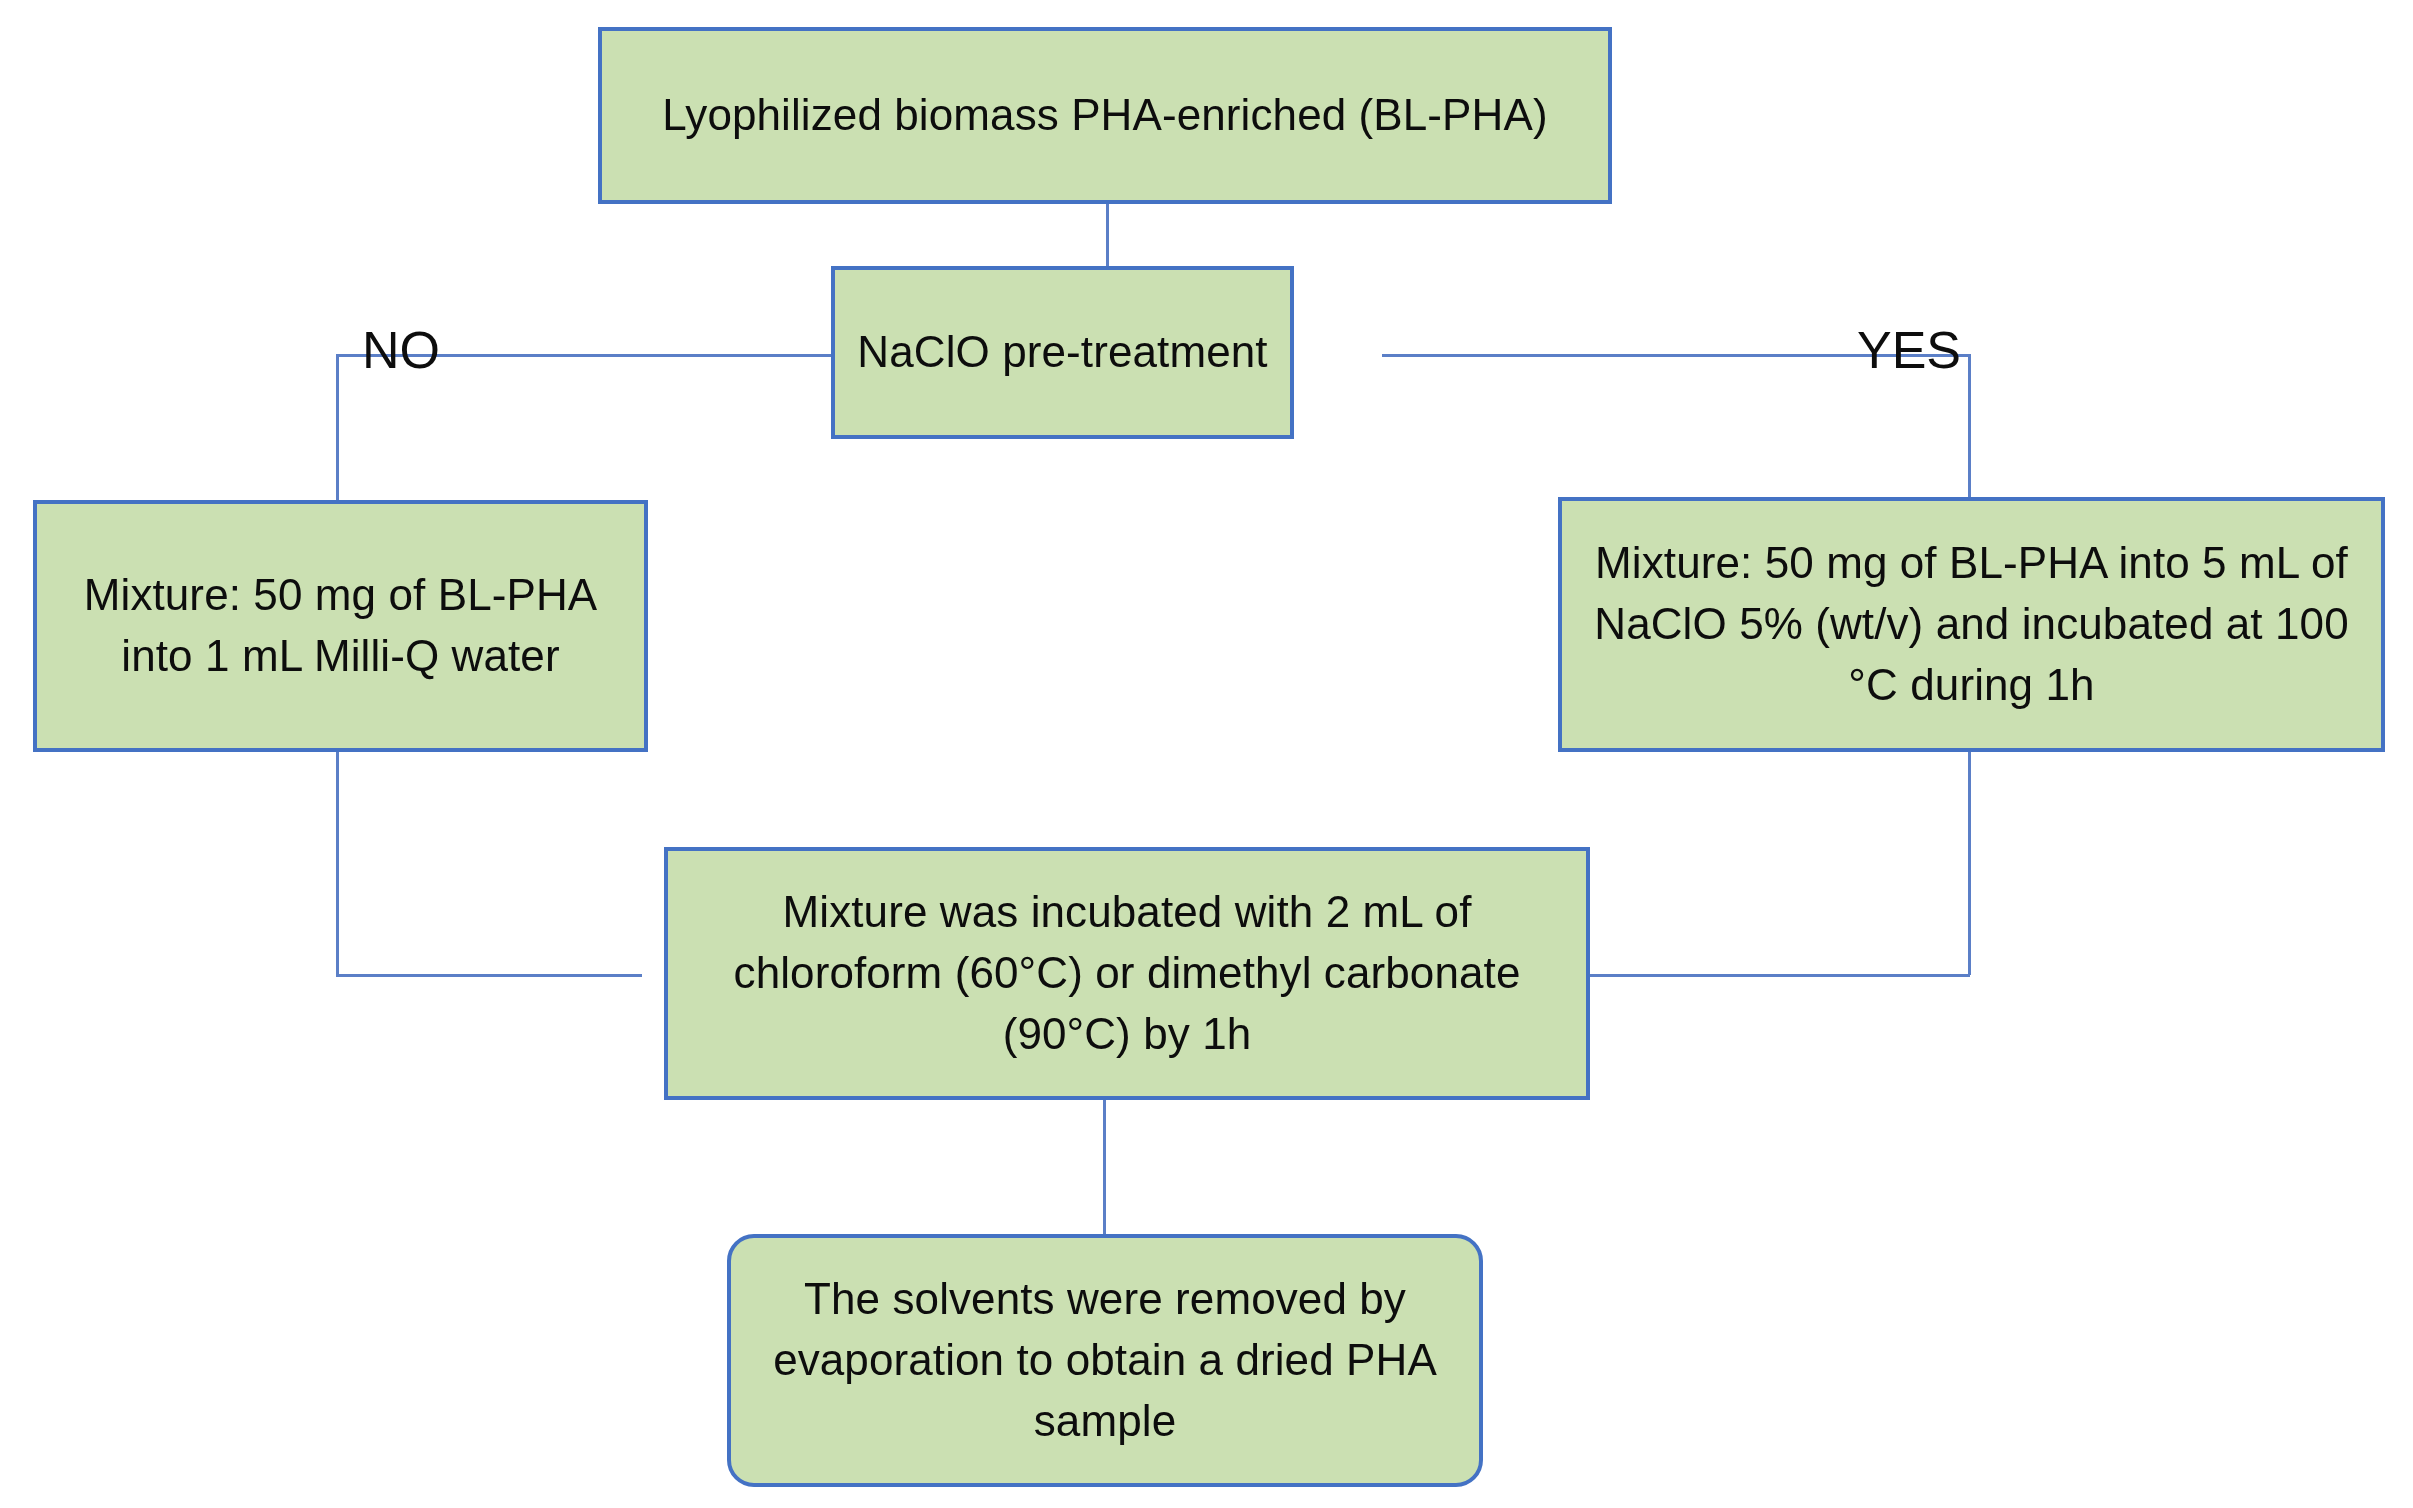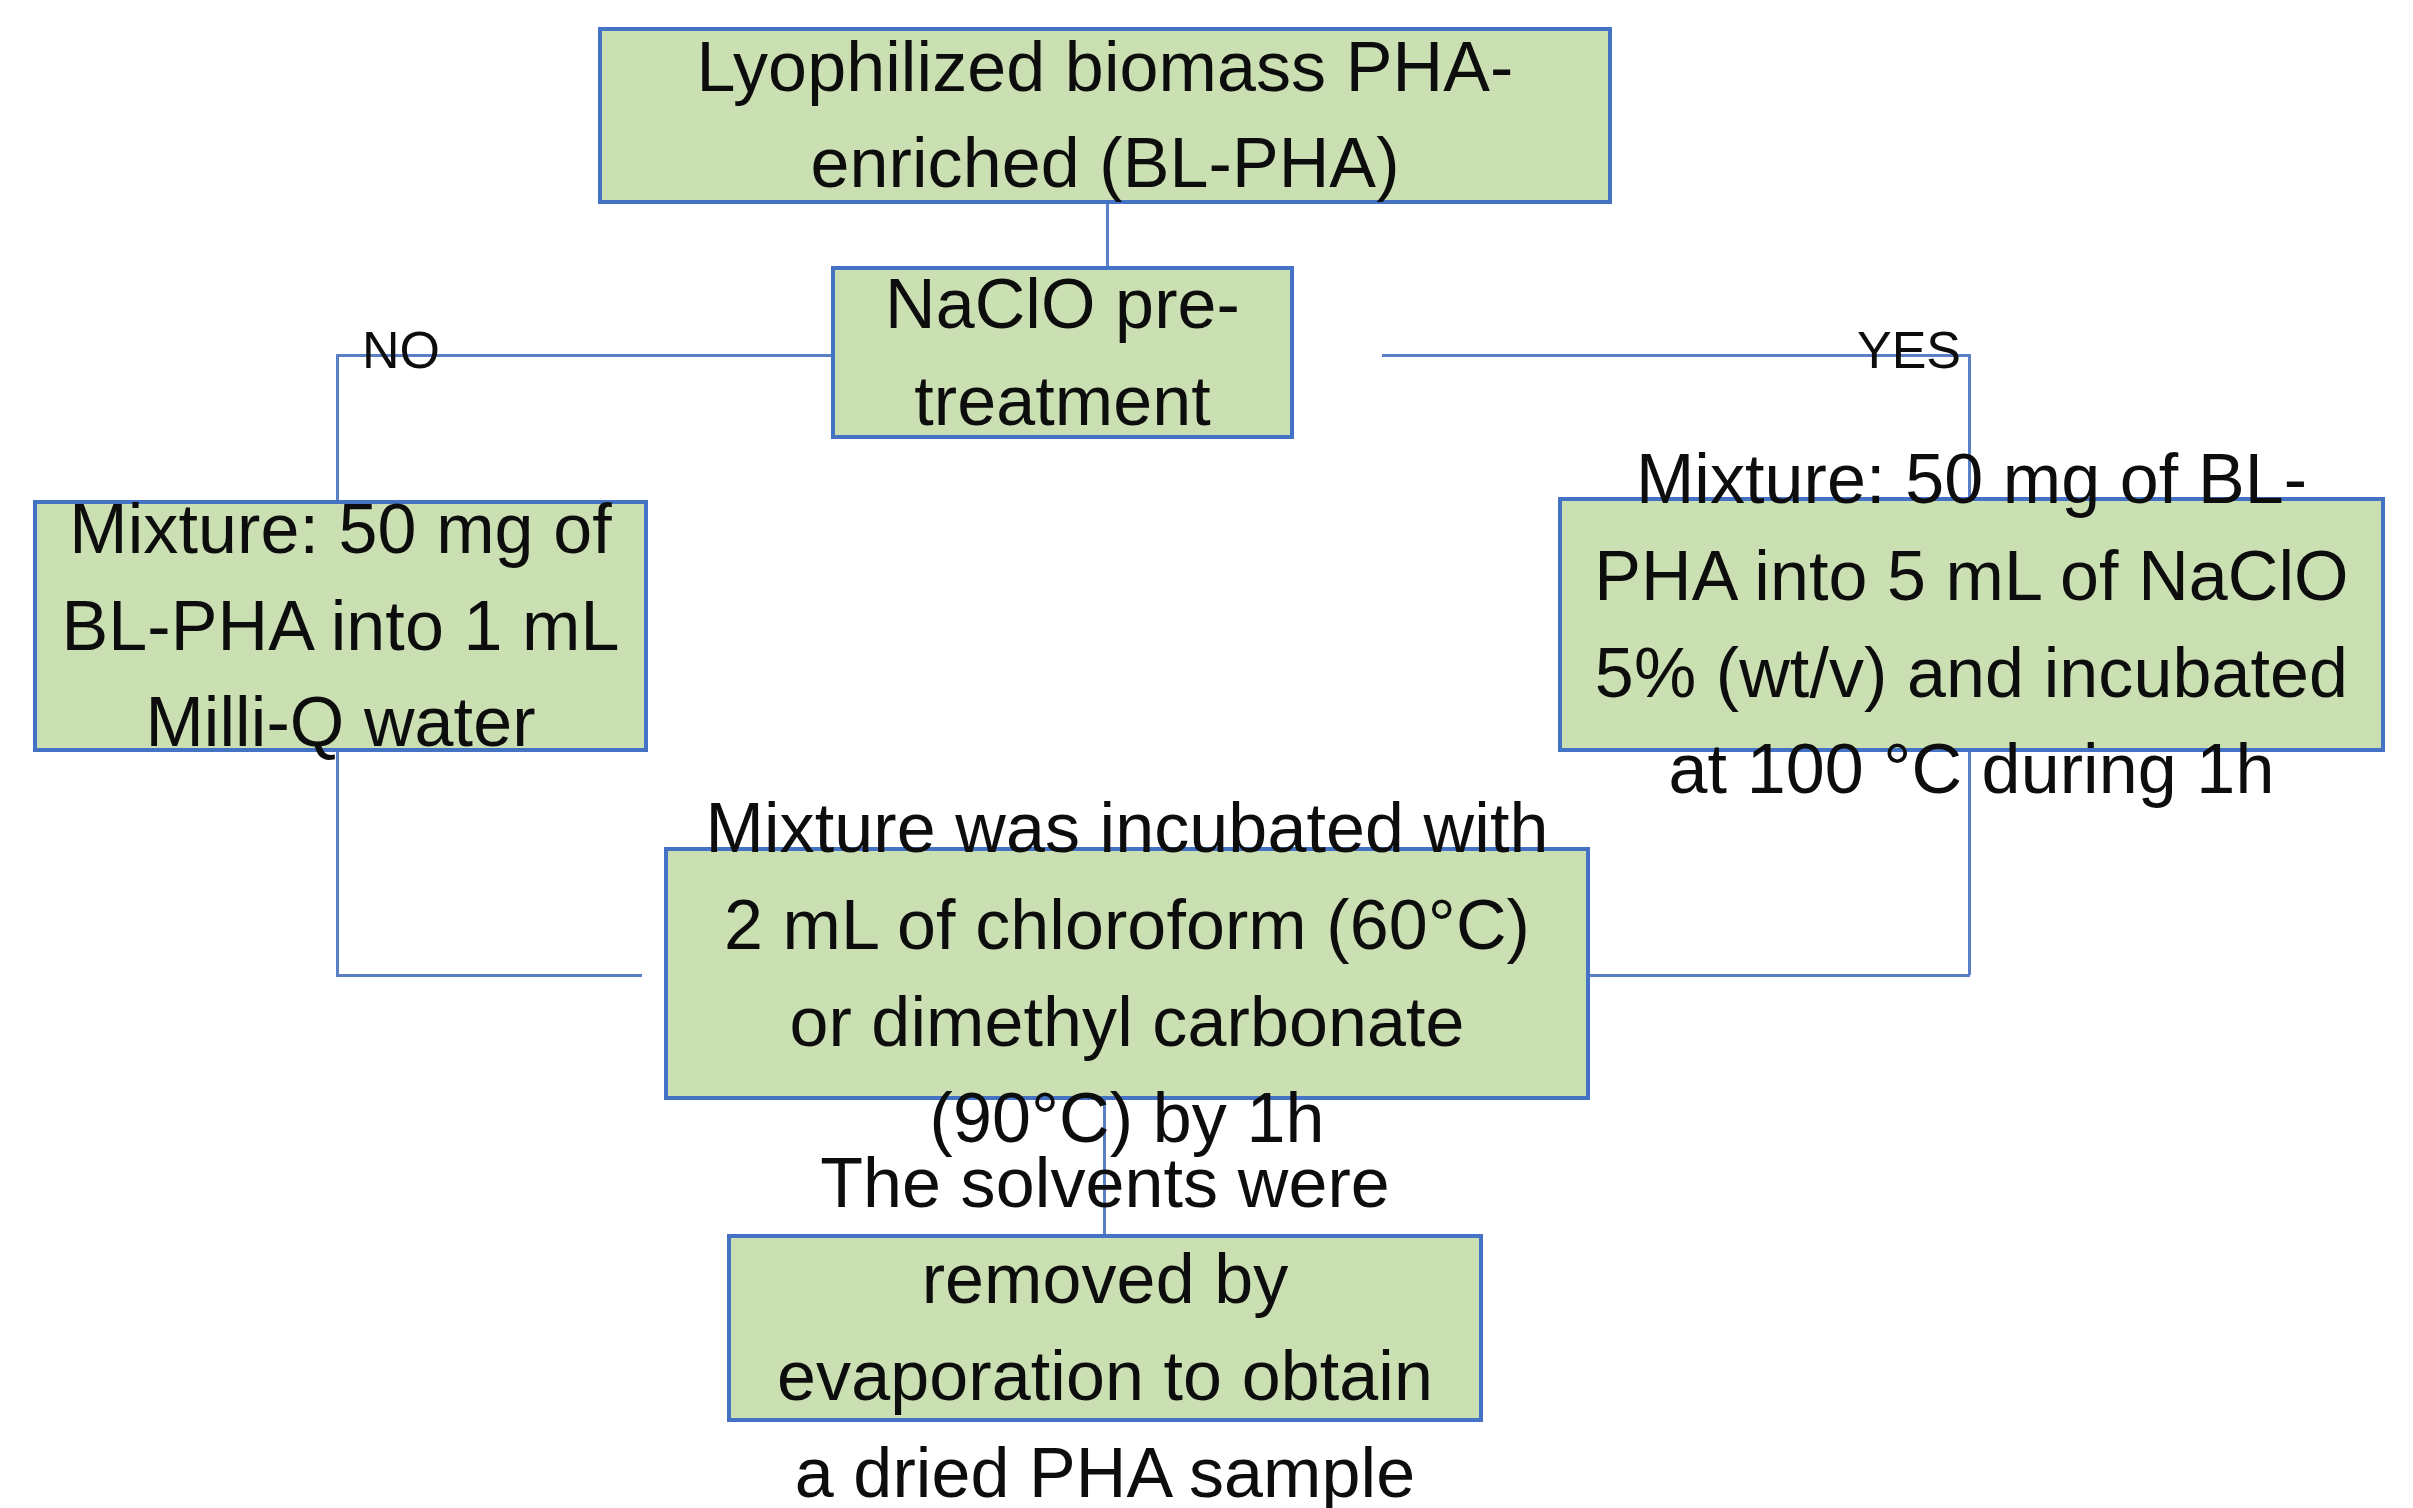--- a/index.html
+++ b/index.html
@@ -23,37 +23,37 @@
   .node {
     position: absolute;
     box-sizing: border-box;
     background: #cbe0b2;
     border: 4.2px solid #4472c4;
     display: flex;
     align-items: center;
     justify-content: center;
     text-align: center;
     color: #0d0d0d;
-    font-size: 70px;
+    font-size: 44px;
     line-height: 1.38;
     letter-spacing: 0.1px;
     padding: 3.3px 21.6px;
     z-index: 3;
   }
   .node span {
     display: block;
     width: 100%;
   }
 
   #node-start   { left: 598px;  top: 26.6px;   width: 1014px; height: 177px; }
   #node-decision{ left: 831px; top: 266px;  width: 463px;  height: 173px; }
   #node-no      { left: 33px;   top: 500px;  width: 615px;  height: 252px; }
   #node-yes     { left: 1558px; top: 497px;  width: 827px;  height: 255px; }
   #node-solvent { left: 664px;  top: 847px; width: 926px; height: 253px; }
-  #node-dry     { left: 727px;  top: 1234px; width: 756px;  height: 188px; }
+  #node-dry     { left: 727px;  top: 1234px; width: 756px;  height: 253px; border-radius: 27px; }
 
   
   .branch-label {
     position: absolute;
     color: #0d0d0d;
     font-size: 52px;
     line-height: 1;
     white-space: nowrap;
     z-index: 4;
     margin-top: 44px;

